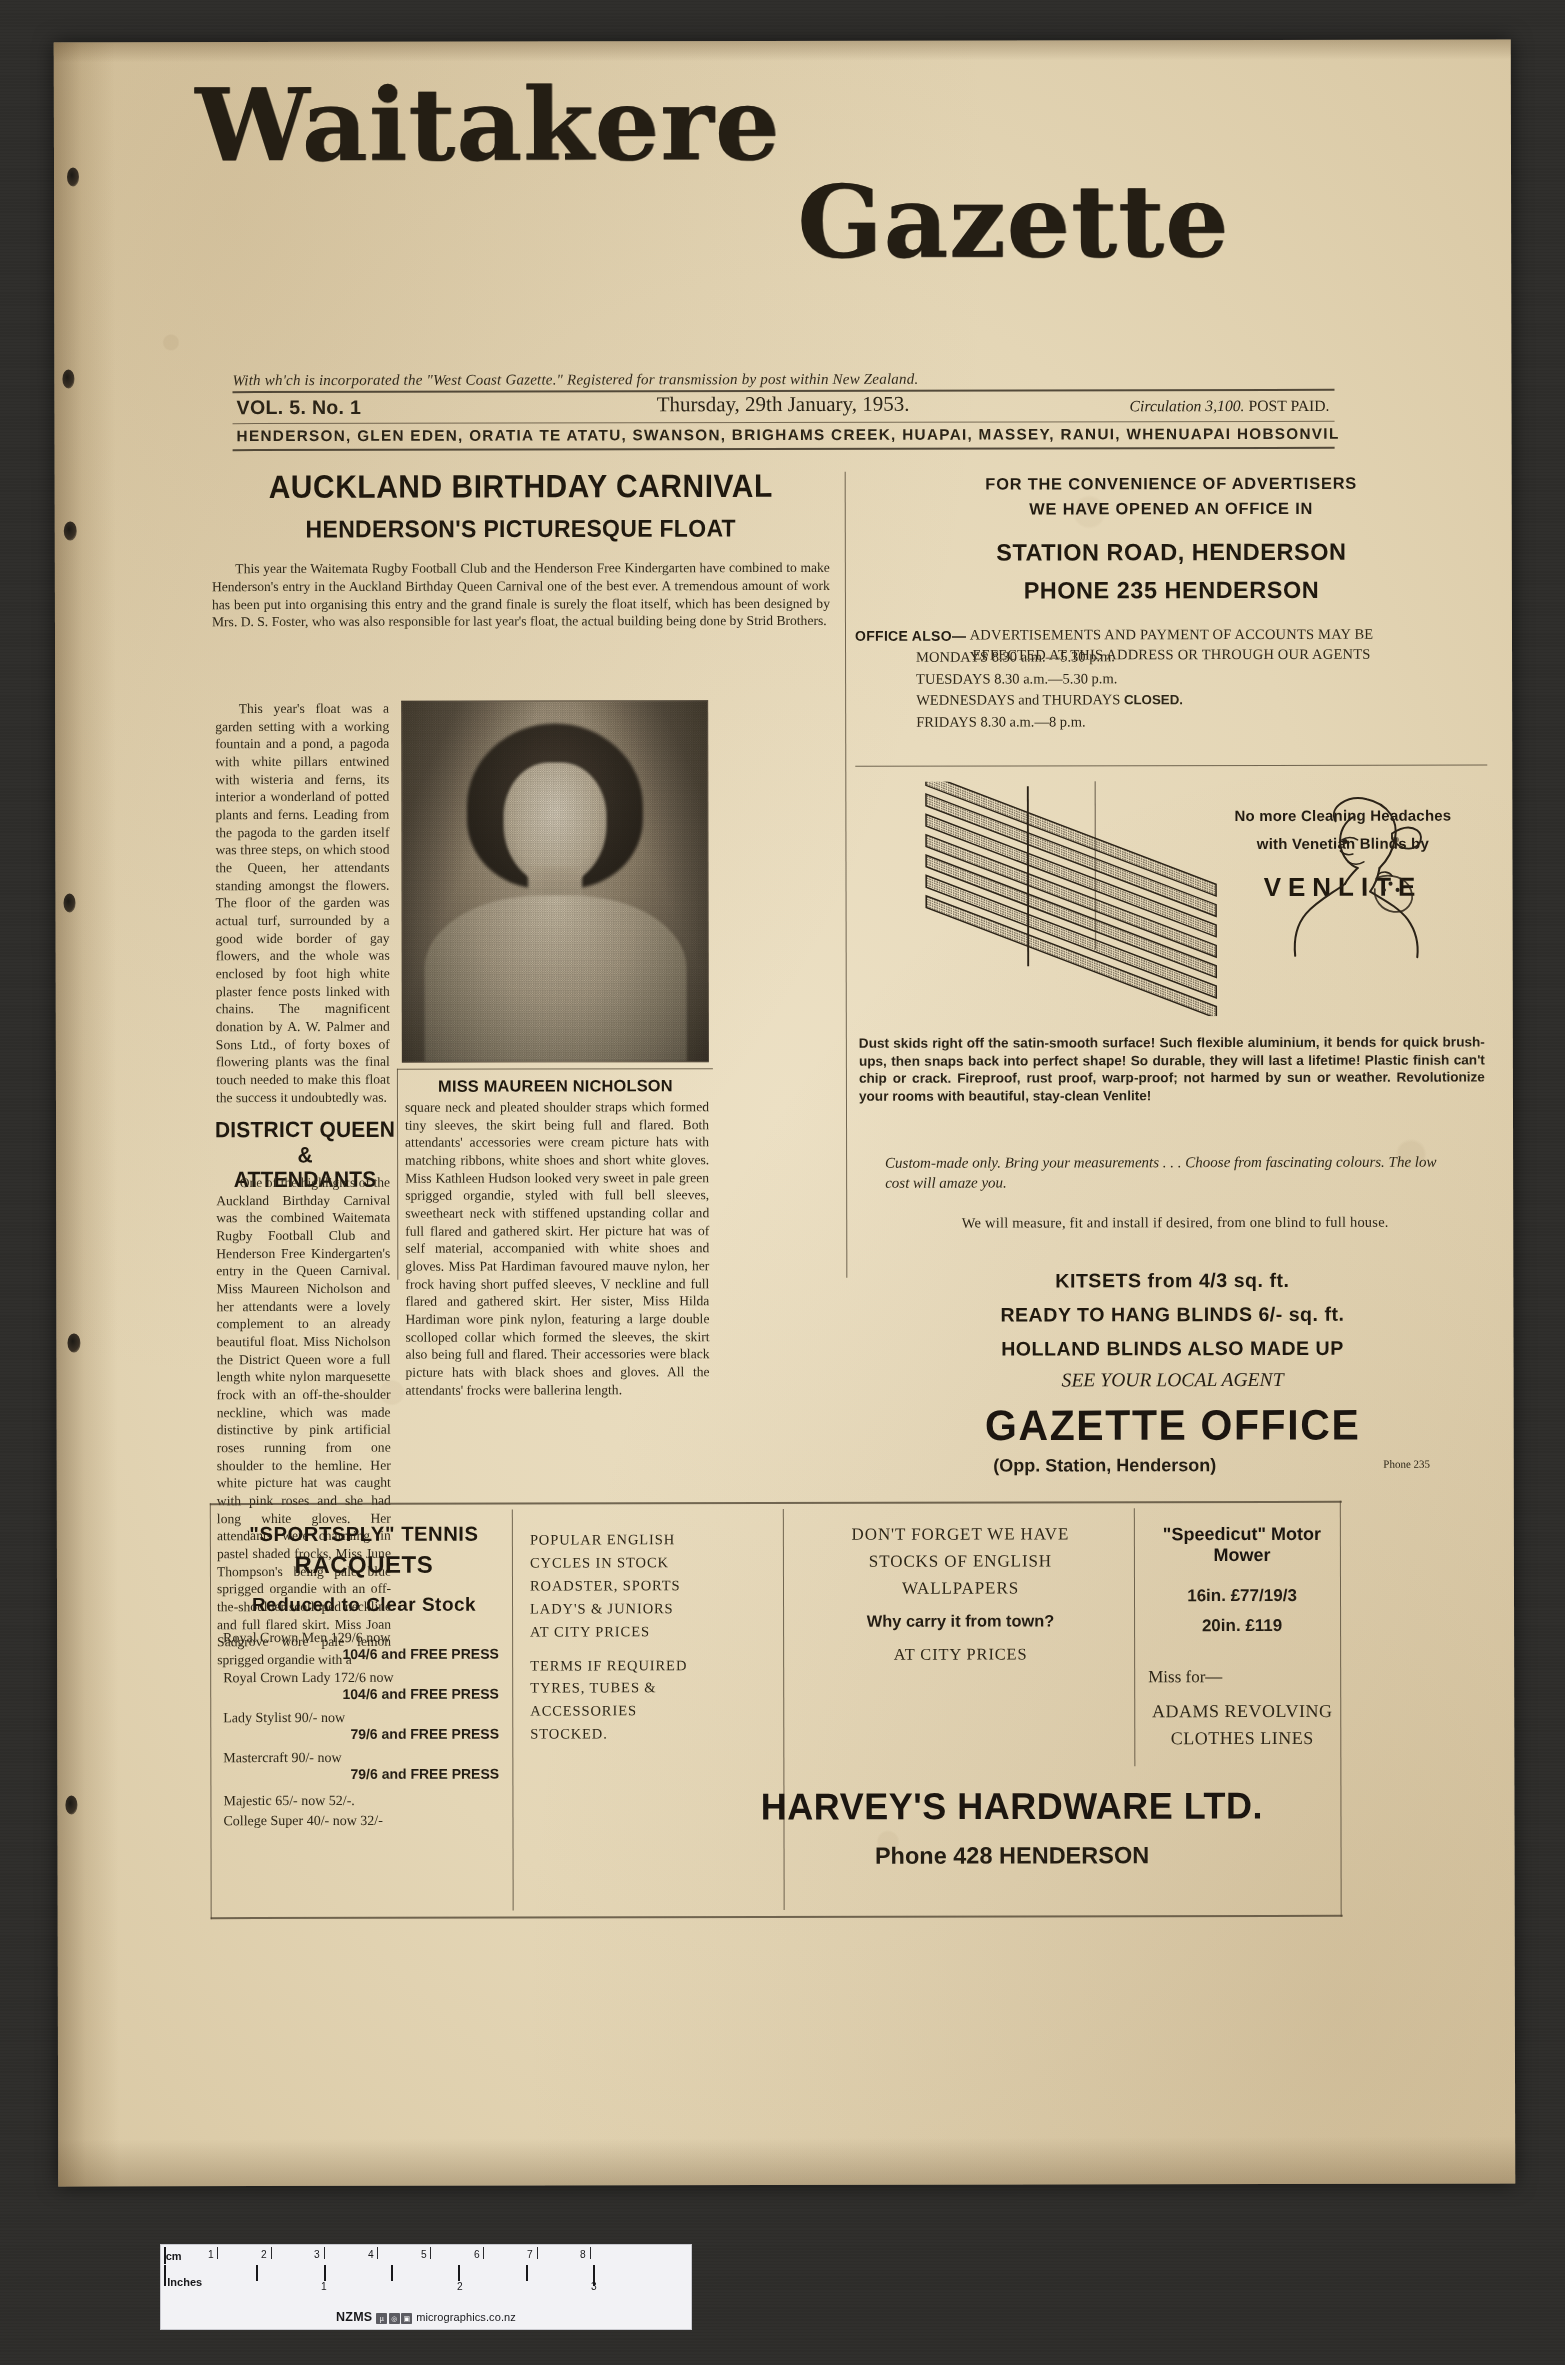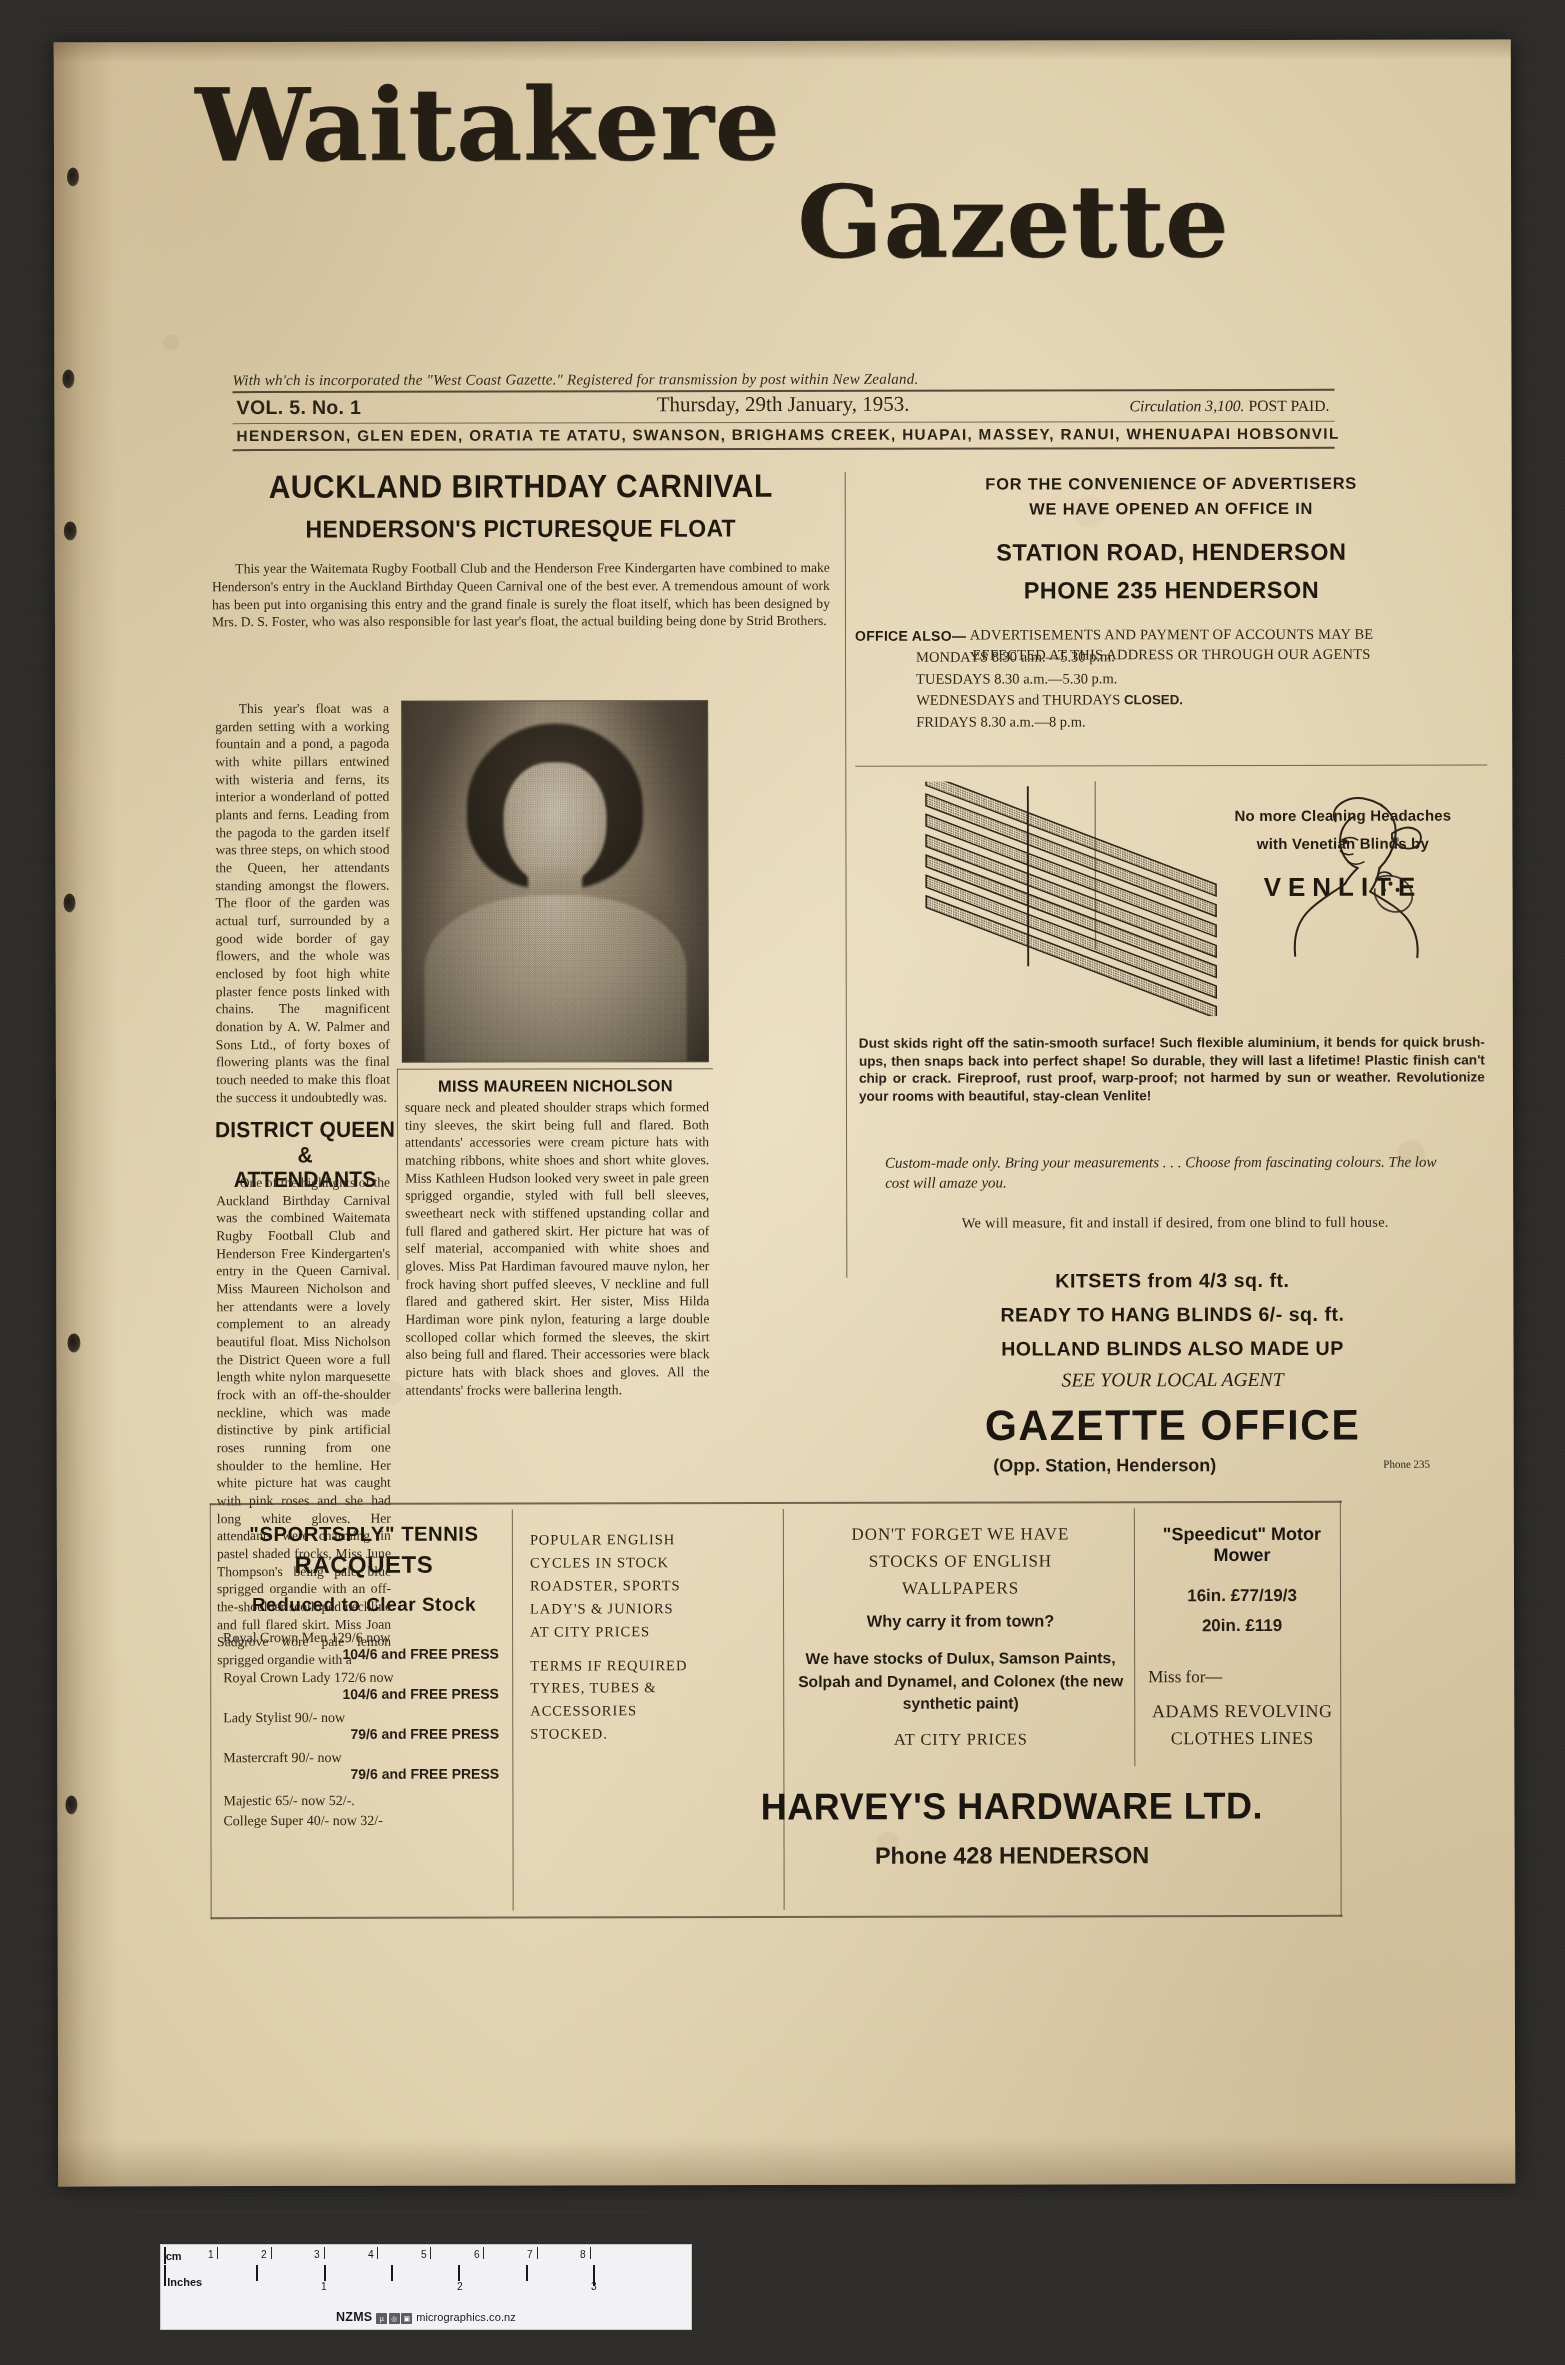--- a/index.html
+++ b/index.html
@@ -479,22 +479,20 @@
       <div>TYRES, TUBES &amp;</div>
       <div>ACCESSORIES</div>
       <div>STOCKED.</div>
     </div>
 
     <div style="position:absolute; left:740px; top:1058px; width:327px;">
       <div class="ad-smallcaps ad-center" style="font-size:17px;">DON'T FORGET WE HAVE</div>
       <div class="ad-smallcaps ad-center" style="font-size:17px;">STOCKS OF ENGLISH</div>
       <div class="ad-smallcaps ad-center" style="font-size:17px;">WALLPAPERS</div>
       <div class="ad-center" style="font-family:'Liberation Sans',sans-serif; font-weight:600; font-size:16.4px; margin-top:9.4px; color:#241d13;">Why carry it from town?</div>
-      <div style="font-family:'Liberation Sans',sans-serif; font-weight:600; font-size:15.7px;
-                  line-height:1.44; text-align:center; margin-top:17px; color:#241d13;">We have stocks of Dulux, Samson Paints, Solpah and Dynamel, and Colonex (the new synthetic paint)</div>
       <div class="ad-smallcaps ad-center" style="font-size:16.4px; margin-top:11px;">AT CITY PRICES</div>
     </div>
 
     <div style="position:absolute; left:618px; top:1322px; width:673px; text-align:center;
                 font-family:'Liberation Sans',sans-serif; font-weight:700; font-size:36px;
                 letter-spacing:0.5px; color:#1c1610; transform:scaleY(1.04);">HARVEY'S HARDWARE LTD.</div>
     <div style="position:absolute; left:618px; top:1379px; width:673px; text-align:center;
                 font-family:'Liberation Sans',sans-serif; font-weight:700; font-size:23.5px; color:#241d13;">Phone 428 HENDERSON</div>
 
     <div style="position:absolute; left:1091px; top:1061px; width:188px;">

